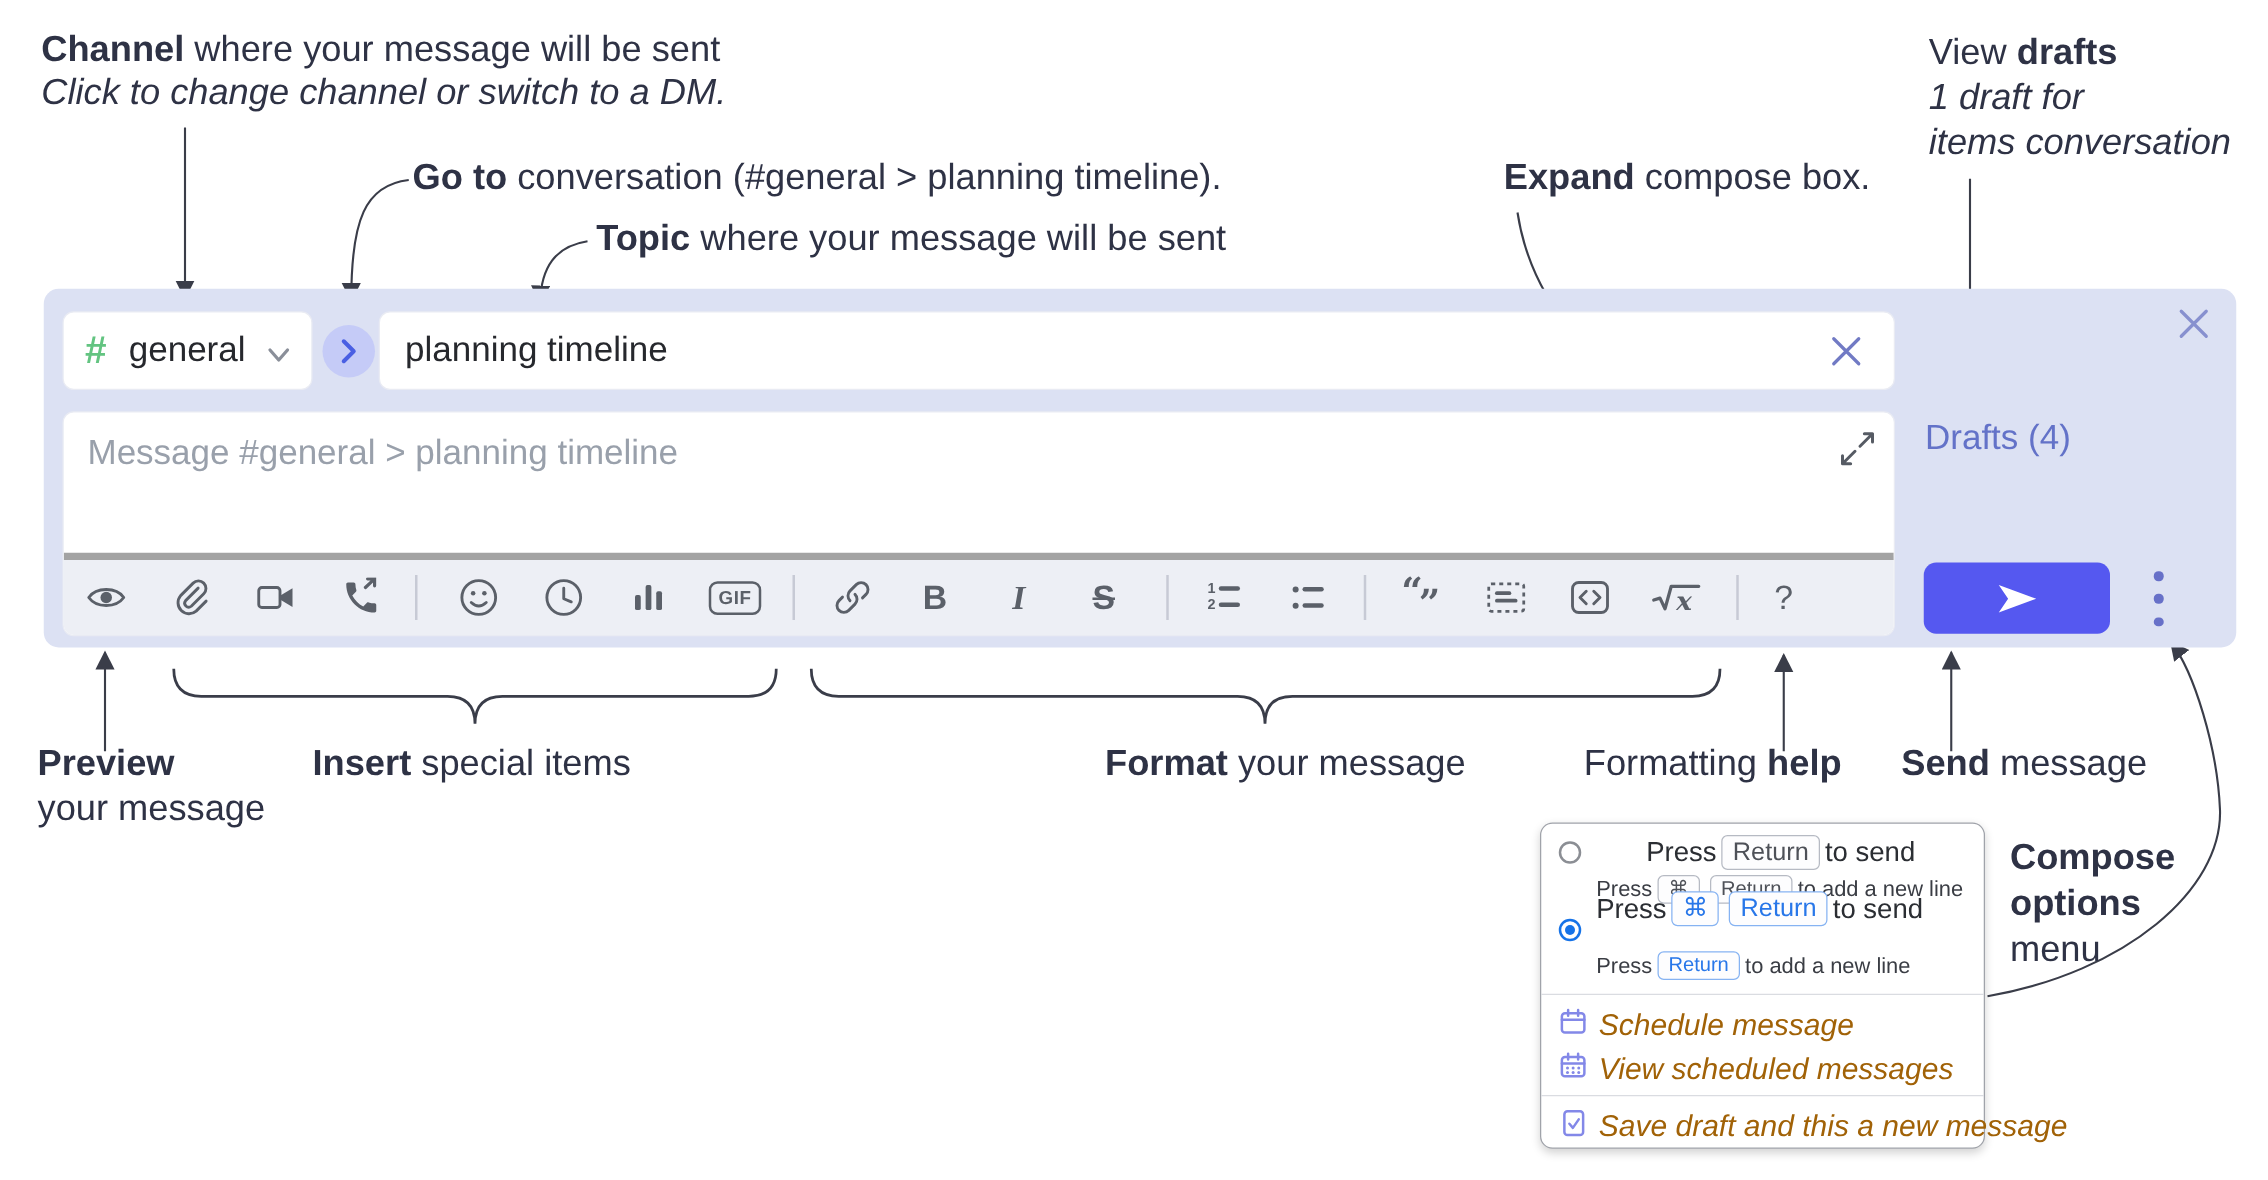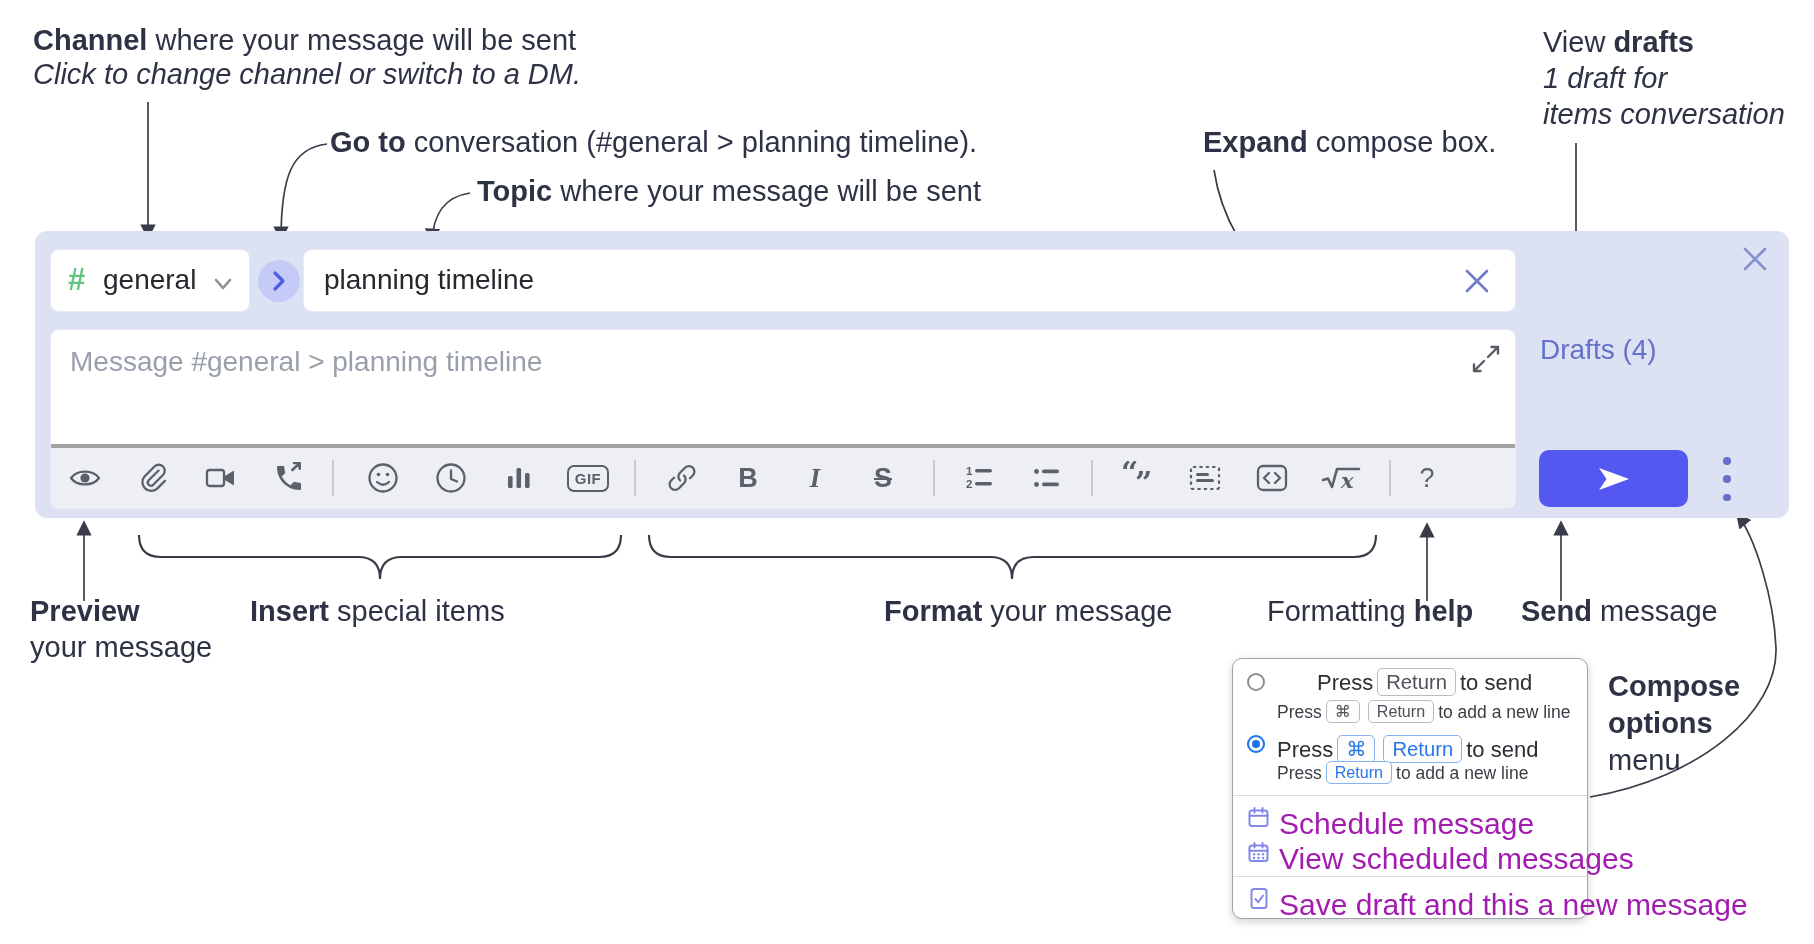--- a/index.html
+++ b/index.html
@@ -10,21 +10,21 @@
   .ann b{font-weight:700;}
   .it{font-style:italic;}
   
   .container{position:absolute;left:35px;top:231px;width:1754px;height:287px;
              background:#dce1f3;border-radius:12px;}
   .whitebox{position:absolute;background:#fff;border:1px solid #e9ebf3;border-radius:9px;box-sizing:border-box;}
   .fieldtext{font-size:28px;color:#26282d;}
   .placeholder{font-size:28px;color:#99a0ab;}
   
   .toolbar{position:absolute;left:0;right:0;bottom:0;height:60px;background:#edeff5;
-           border-top:4px solid #a3a3a3;border-radius:0 0 8px 8px;padding-left:24px;}
+           border-top:6px solid #a3a3a3;border-radius:0 0 8px 8px;padding-left:24px;}
   .tbtn{position:absolute;top:9px;width:42px;height:42px;display:flex;align-items:center;justify-content:center;color:#5b6069;}
   .tdiv{position:absolute;top:12px;width:2px;height:36px;background:#c7cad5;}
   .ticon{stroke:#5b6069;fill:none;stroke-width:2.3;stroke-linecap:round;stroke-linejoin:round;}
   .tletter{font-size:27px;font-weight:700;color:#5b6069;}
   .gifbox{border:2.4px solid #5b6069;border-radius:7px;padding:3px 6px;font-size:15px;font-weight:700;color:#5b6069;letter-spacing:0.5px;}
   
   .drafts{position:absolute;left:1540px;top:334px;font-size:28px;color:#6372c8;}
   .sendbtn{position:absolute;left:1539px;top:450px;width:149px;height:57px;border-radius:10px;
            background:#5558f0;display:flex;align-items:center;justify-content:center;}
   .kebab{position:absolute;left:1714px;top:457px;width:26px;height:44px;display:flex;flex-direction:column;
@@ -35,21 +35,21 @@
         border:1.5px solid #a0a3aa;border-radius:10px;box-shadow:0 3px 8px rgba(0,0,0,.18);box-sizing:border-box;}
   .radio{position:absolute;width:18px;height:18px;border-radius:50%;border:2px solid #8b8e94;box-sizing:border-box;}
   .radio.sel{border-color:#1673e8;}
   .radio.sel::after{content:"";position:absolute;left:3px;top:3px;width:8px;height:8px;border-radius:50%;background:#1673e8;}
   .mline{position:absolute;font-size:22px;color:#2b2e33;white-space:nowrap;}
   .msub{position:absolute;font-size:17.5px;color:#3a3d44;white-space:nowrap;}
   .key{display:inline-block;border:1.3px solid #b6bac3;border-radius:5px;padding:0 8px;background:#fdfdfe;
        color:#4e5158;font-size:0.92em;margin:0 4px;line-height:1.3;position:relative;top:-1px;}
   .key.blue{border-color:#86b3f2;color:#2877e9;}
   .mdiv{position:absolute;left:0;right:0;height:1px;background:#dadce1;}
-  .mitem{position:absolute;font-size:30px;color:#a21caf;white-space:nowrap;}
+  .mitem{position:absolute;font-size:24px;color:#a16207;white-space:nowrap;font-style:italic;}
   .micon{stroke:#8388e8;fill:none;stroke-width:2;stroke-linecap:round;stroke-linejoin:round;}
   svg.lines{position:absolute;left:0;top:0;pointer-events:none;}
 </style>
 </head>
 <body>
 
 <div id="stage">
 
   <svg class="lines" width="1814" height="944">
     <defs>
@@ -282,21 +282,21 @@
   <div class="menu">
     <div class="radio" style="left:14px;top:14px;"></div>
     <div class="mline" style="left:44px;top:10px;margin-left:40px;">
       <span>Press</span><span class="key">Return</span><span>to send</span>
     </div>
     <div class="msub" style="left:44px;top:42px;">
       <span>Press</span><span class="key">⌘</span><span class="key">Return</span><span>to add a new line</span>
     </div>
 
     <div class="radio sel" style="left:14px;top:76px;"></div>
-    <div class="mline" style="left:44px;top:77px;">
+    <div class="mline" style="left:44px;top:55px;">
       <span>Press</span><span class="key blue">⌘</span><span class="key blue">Return</span><span>to send</span>
     </div>
     <div class="msub" style="left:44px;top:103px;">
       <span>Press</span><span class="key blue">Return</span><span>to add a new line</span>
     </div>
 
     <div class="mdiv" style="top:136px;"></div>
 
     <div class="mitem" style="left:46px;top:148px;">Schedule message</div>
     <svg class="abs" style="left:14px;top:147px;" width="23" height="23" viewBox="0 0 23 23">

